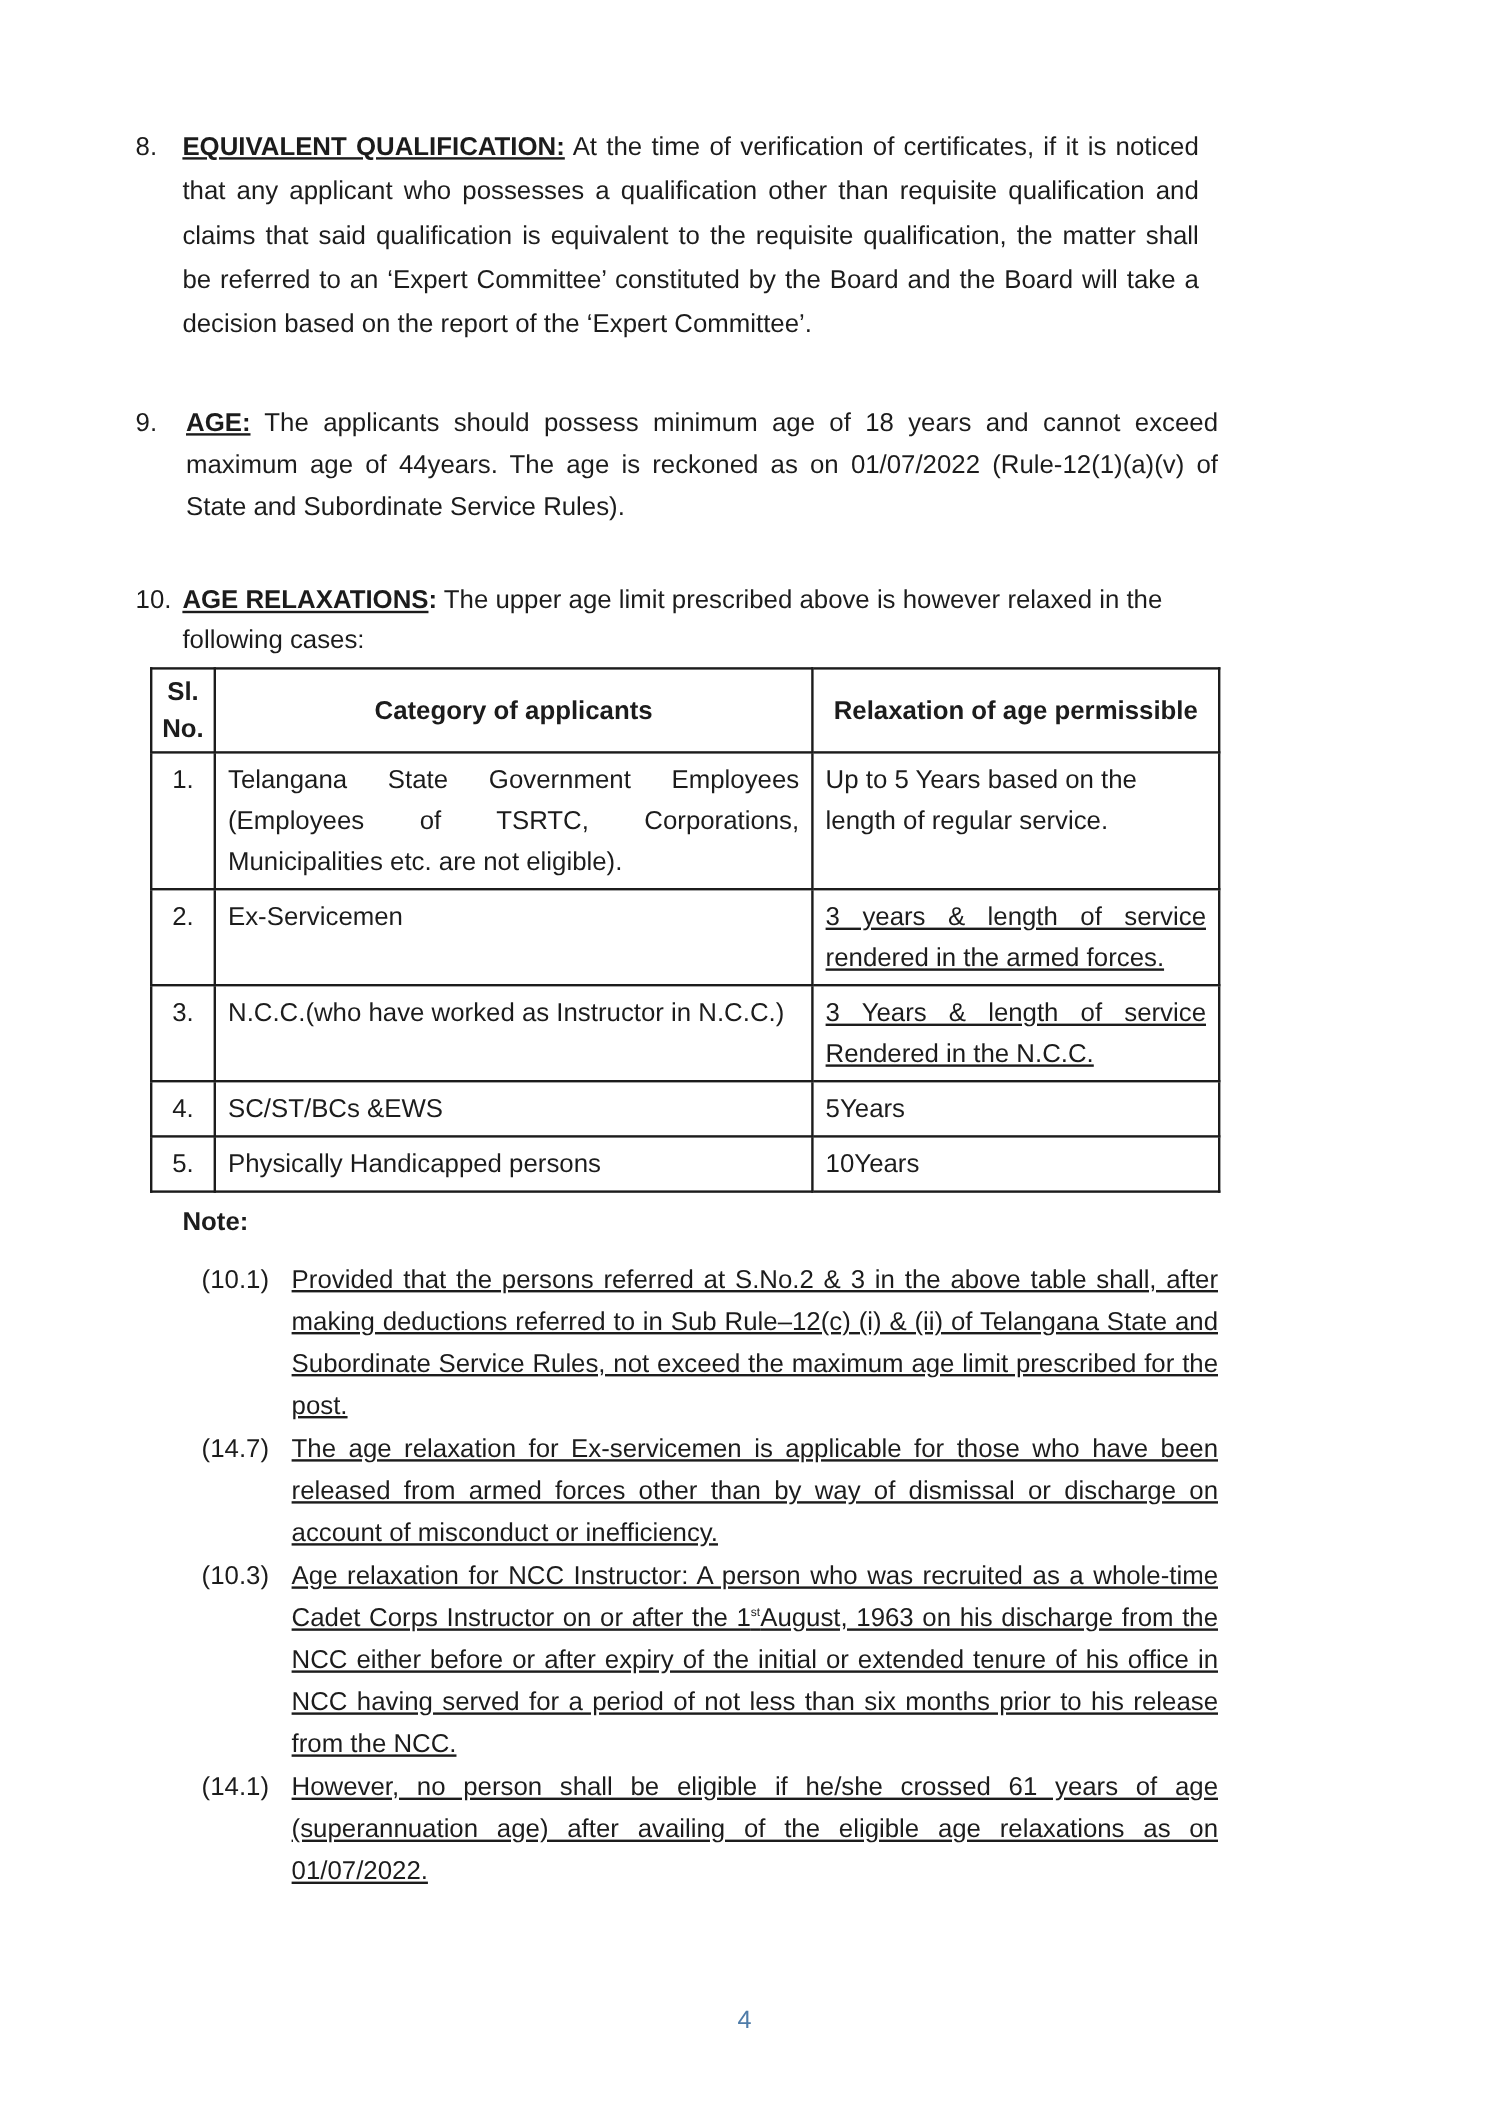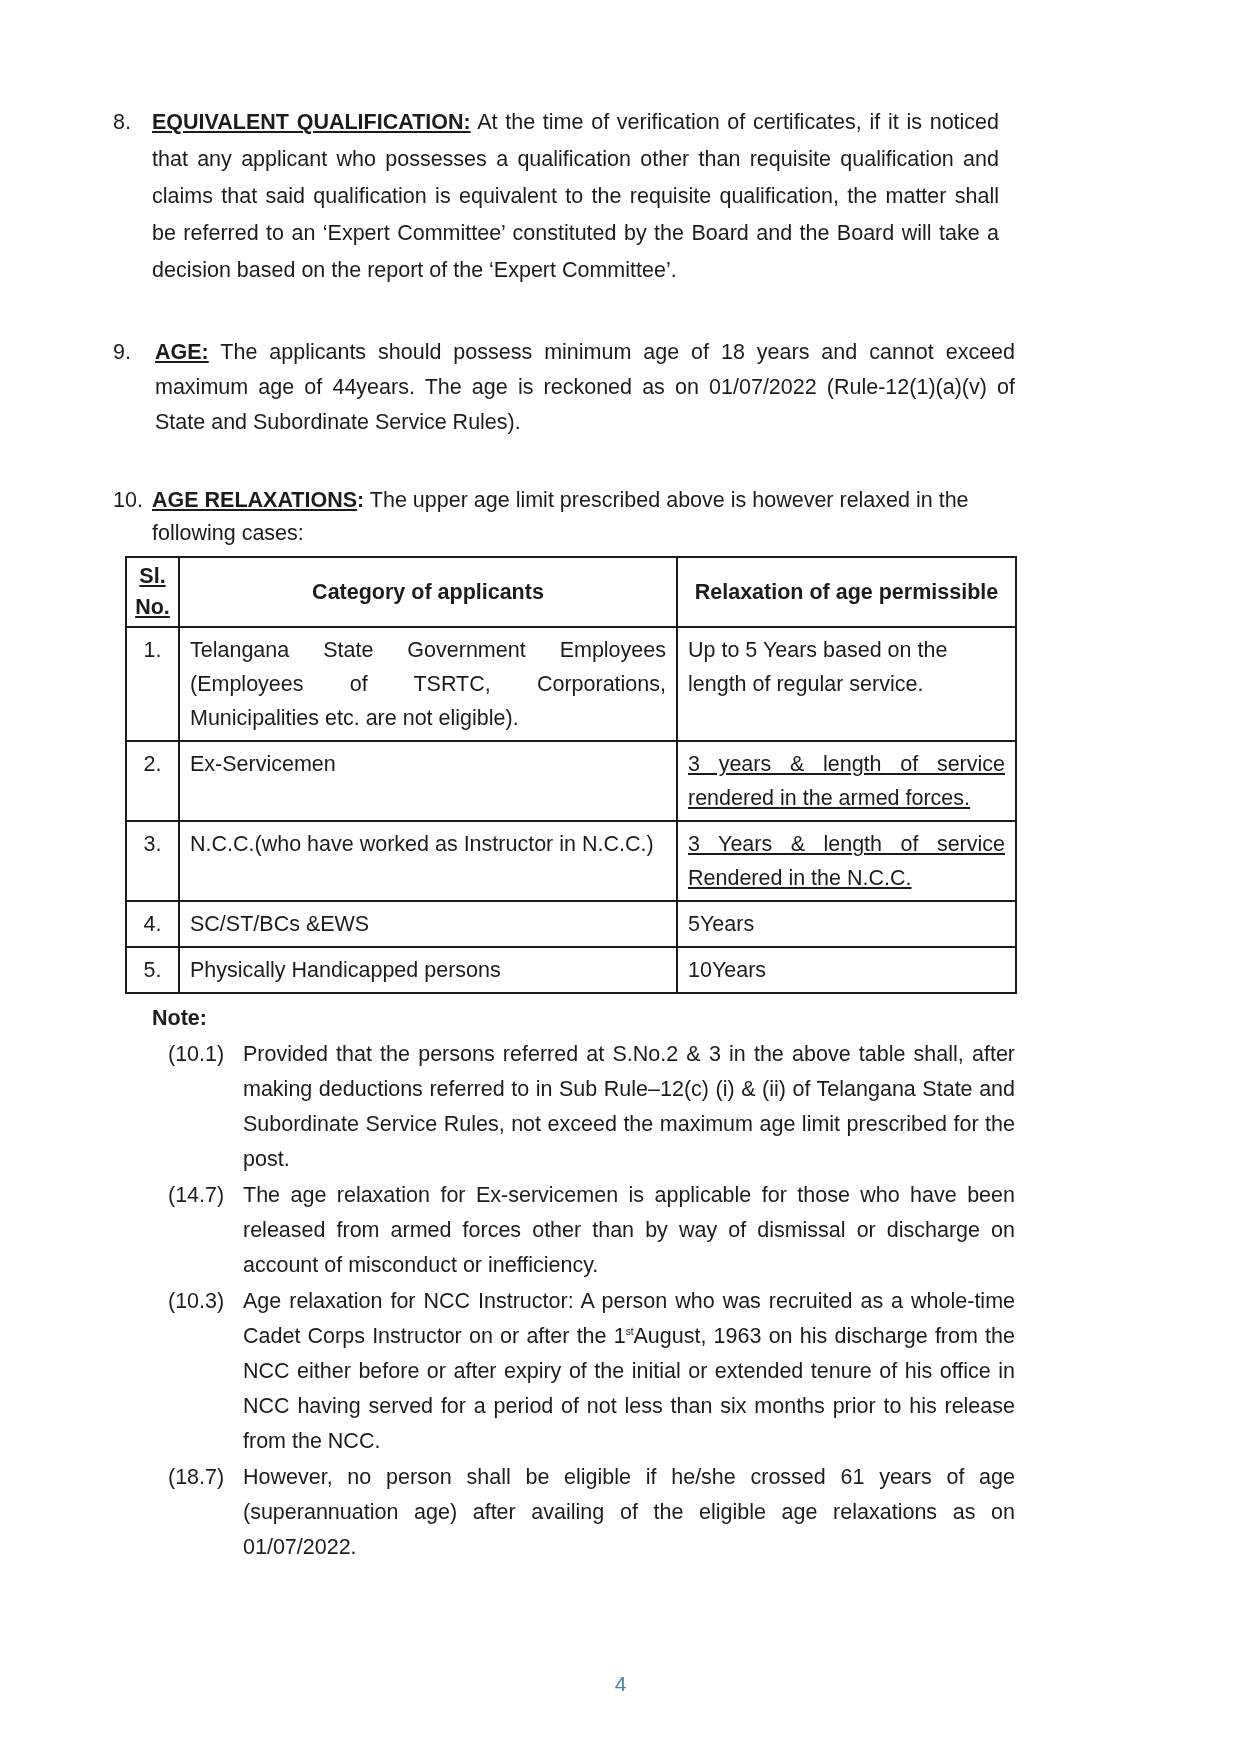--- a/index.html
+++ b/index.html
@@ -48,28 +48,28 @@
   table.relax th{
     text-align:center;
     vertical-align:middle;
     font-weight:bold;
     padding:3px 4px;
     line-height:31px;
   }
   col.c-sl{width:53px;}
   col.c-cat{width:498px;}
   col.c-rel{width:339px;}
-  th.sl-head{white-space:pre-line;text-decoration:underline;}
+  th.sl-head{white-space:pre-line;}
   td.sl-cell{text-align:center;padding-left:2px;padding-right:2px;}
   td.cat-just{text-align:justify;}
   td.rel-just{text-align:justify;text-decoration:underline;}
   td.pre-line{white-space:pre-line;}
   
   .note-label-row{margin-top:8px;margin-left:39px;font-weight:bold;line-height:33px;}
-  .notes{margin-top:2px;}
+  .notes{margin-top:14px;text-decoration:underline;}
   .note{
     position:relative;
     padding-left:130px;
     text-align:justify;
     line-height:35px;
     margin-bottom:1px;
   }
   .note-num{position:absolute;left:55px;top:0;}
   sup{font-size:10px;line-height:0;}
   .page-number{
@@ -154,20 +154,20 @@
     </div>
     <div class="note">
       <span class="note-num">(14.7)</span>
       <span>The age relaxation for Ex-servicemen is applicable for those who have been released from armed forces other than by way of dismissal or discharge on account of misconduct or inefficiency.</span>
     </div>
     <div class="note">
       <span class="note-num">(10.3)</span>
       <span>Age relaxation for NCC Instructor: A person who was recruited as a whole-time Cadet Corps Instructor on or after the 1</span><sup>st</sup><span>August, 1963 on his discharge from the NCC either before or after expiry of the initial or extended tenure of his office in NCC having served for a period of not less than six months prior to his release from the NCC.</span>
     </div>
     <div class="note">
-      <span class="note-num">(18.7)</span>
+      <span class="note-num">(14.1)</span>
       <span>However, no person shall be eligible if he/she crossed 61 years of age (superannuation age) after availing of the eligible age relaxations as on 01/07/2022.</span>
     </div>
   </div>
 
 </div>
 
 <div class="page-number" style="color: rgb(79, 124, 169);">4</div>
 
 </body></html>

